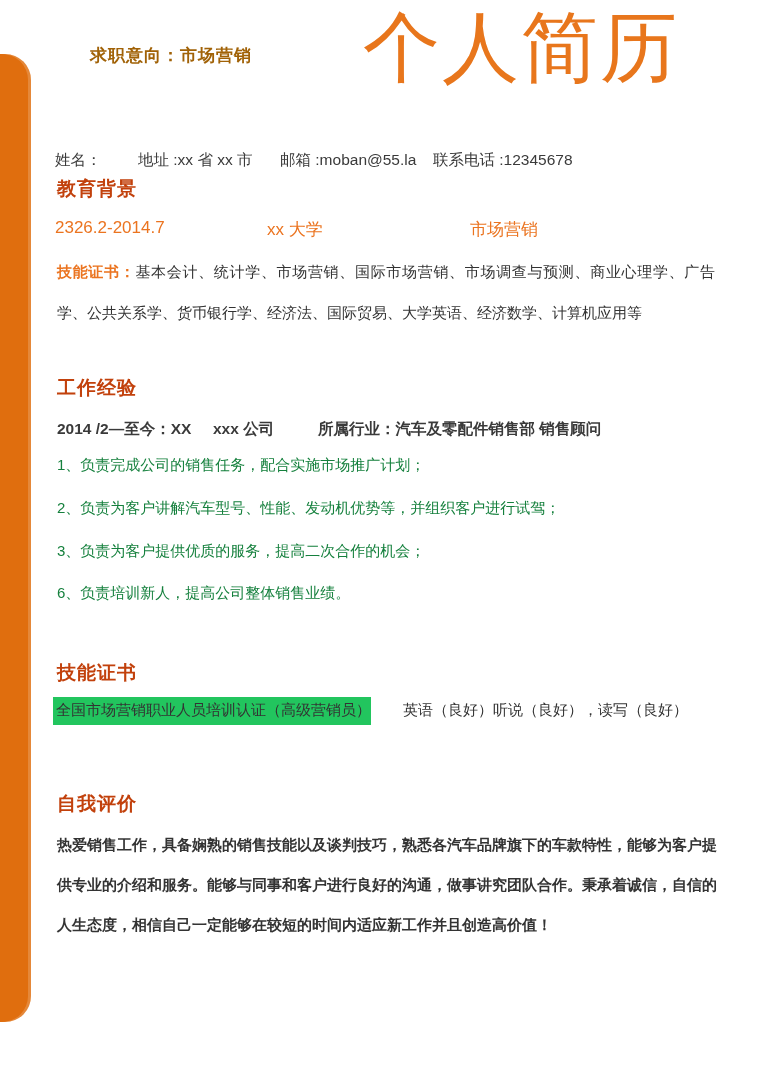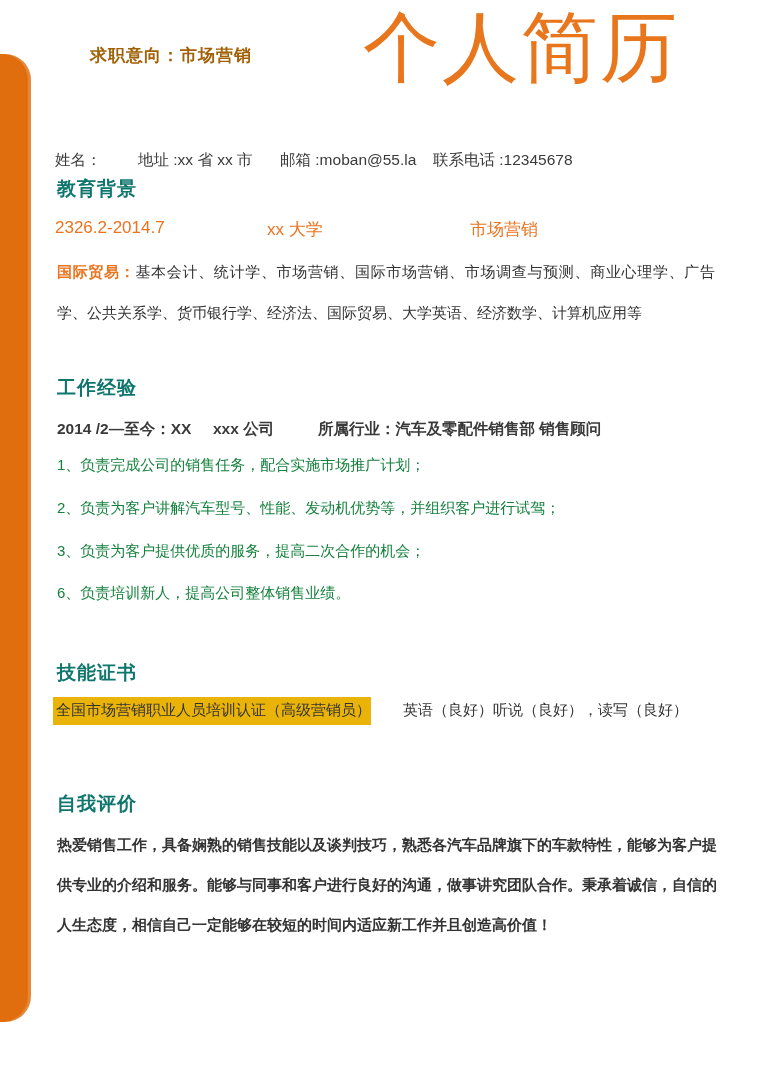--- a/index.html
+++ b/index.html
@@ -37,21 +37,21 @@
 
   
   .contact-item { top: 142px; font-size: 15.5px; color: #3A3A3A; margin-top: 8px; }
   .c-name  { left: 55px; }
   .c-addr  { left: 138px; }
   .c-mail  { left: 280px; }
   .c-phone { left: 433px; }
 
   .section-header {
     position: absolute; left: 57px;
-    font-size: 19px; font-weight: 700; color: #0f766e;
+    font-size: 19px; font-weight: 700; color: #c2410c;
     letter-spacing: 1px; white-space: nowrap;
   }
   .h-edu    { top: 176px; }
   .h-work   { top: 375px; }
   .h-skills { top: 660px; }
   .h-eval   { top: 791px; }
 
   
   .edu-item { top: 218px; font-size: 17px; color: #EB7420; }
   .e-period { left: 55px; }
@@ -74,21 +74,21 @@
   .duty { position: absolute; left: 57px; font-size: 15px; color: #15803d; white-space: nowrap; }
   .duty-0 { top: 456px; }
   .duty-1 { top: 499px; }
   .duty-2 { top: 542px; }
   .duty-3 { top: 584px; }
 
   
   .cert {
     position: absolute; left: 53px; top: 697px;
     min-width: 264px; padding: 4px 0 5px 3px;
-    background: #eab308;
+    background: #22c55e;
     font-size: 15px; color: #333333; white-space: nowrap;
   }
   .english {
     position: absolute; left: 403px; top: 701px;
     font-size: 15px; color: #333333; white-space: nowrap;
   }
 
   .eval-text {
     position: absolute; left: 57px; top: 825px; width: 660px;
     font-size: 15px; line-height: 40px; color: #333333;
@@ -109,21 +109,21 @@
 
   <div class="abs contact-item c-name">姓名：</div>
   <div class="abs contact-item c-addr">地址 :xx 省 xx 市</div>
   <div class="abs contact-item c-mail">邮箱 :moban@55.la</div>
   <div class="abs contact-item c-phone">联系电话 :12345678</div>
 
   <div class="section-header h-edu">教育背景</div>
   <div class="abs edu-item e-period">2326.2-2014.7</div>
   <div class="abs edu-item e-school">xx 大学</div>
   <div class="abs edu-item e-major">市场营销</div>
-  <p class="courses"><span class="courses-label">国际贸易：</span><span>基本会计、统计学、市场营销、国际市场营销、市场调查与预测、商业心理学、广告学、公共关系学、货币银行学、经济法、国际贸易、大学英语、经济数学、计算机应用等</span></p>
+  <p class="courses"><span class="courses-label">技能证书：</span><span>基本会计、统计学、市场营销、国际市场营销、市场调查与预测、商业心理学、广告学、公共关系学、货币银行学、经济法、国际贸易、大学英语、经济数学、计算机应用等</span></p>
 
   <div class="section-header h-work">工作经验</div>
   <div class="abs work-item w-period">2014 /2—至今：XX</div>
   <div class="abs work-item w-company">xxx 公司</div>
   <div class="abs work-item w-industry">所属行业：汽车及零配件销售部 销售顾问</div>
   <div class="duty duty-0">1、负责完成公司的销售任务，配合实施市场推广计划；</div>
   <div class="duty duty-1">2、负责为客户讲解汽车型号、性能、发动机优势等，并组织客户进行试驾；</div>
   <div class="duty duty-2">3、负责为客户提供优质的服务，提高二次合作的机会；</div>
   <div class="duty duty-3">6、负责培训新人，提高公司整体销售业绩。</div>
 

